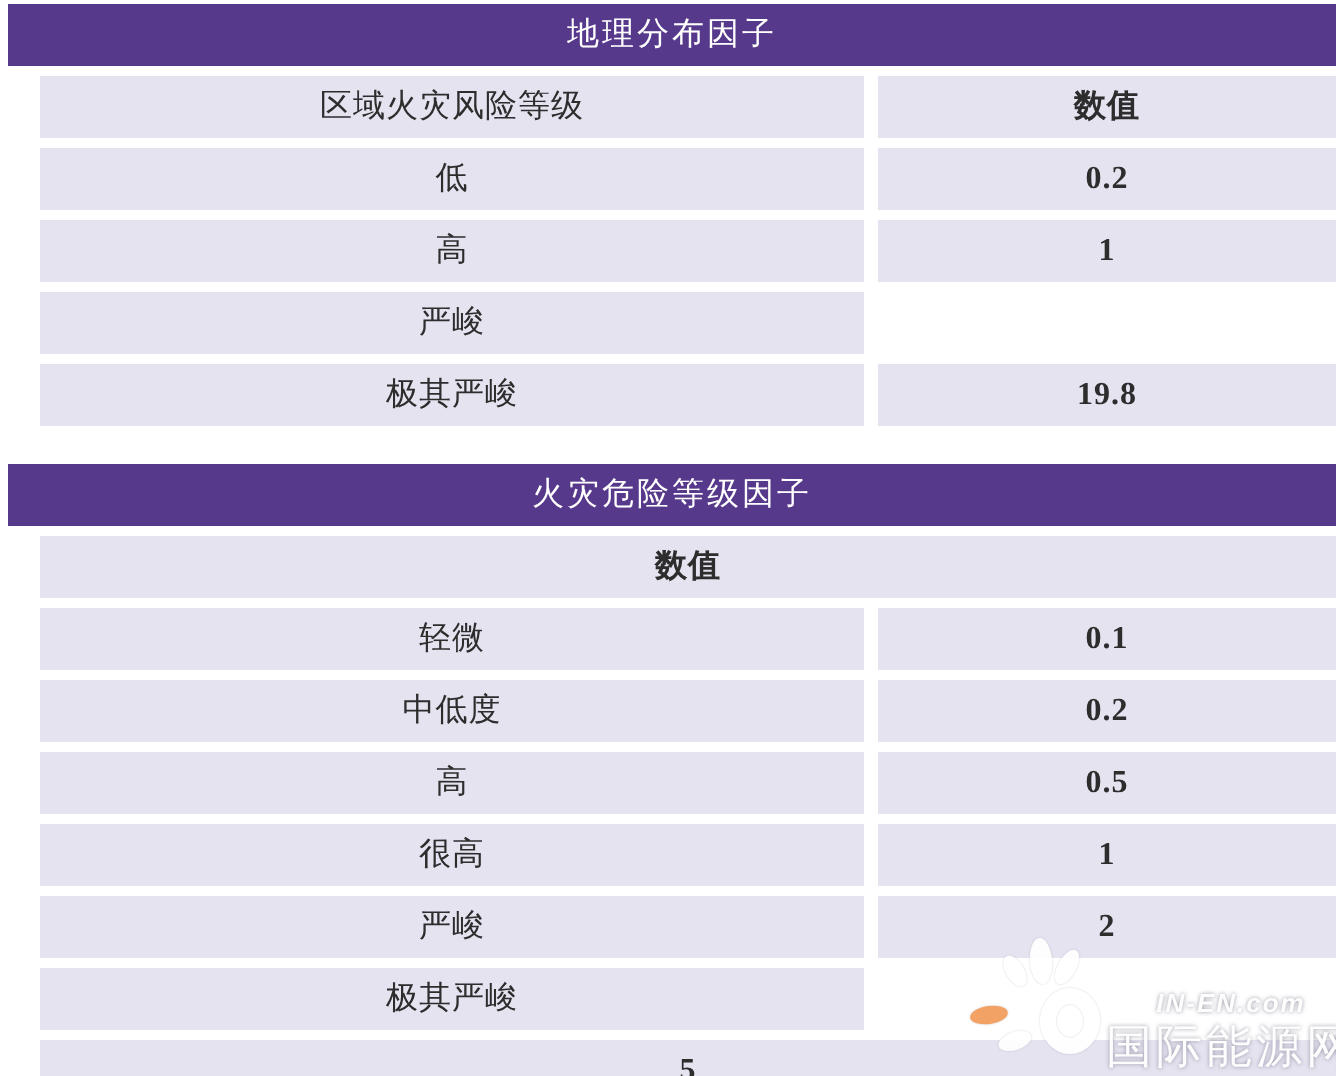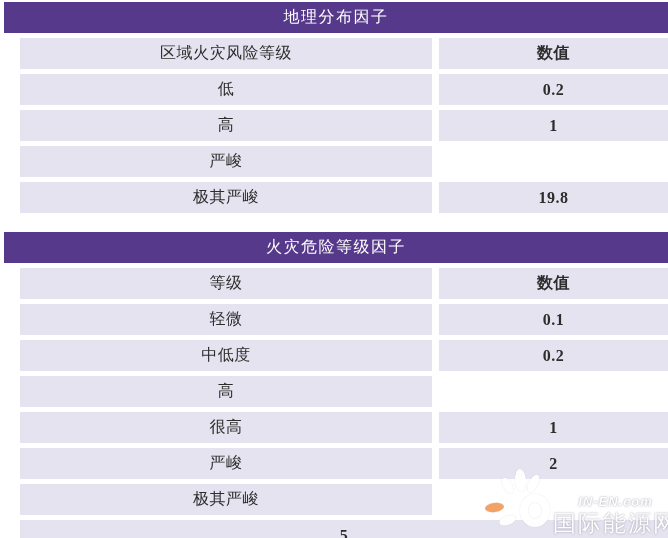--- a/index.html
+++ b/index.html
@@ -112,33 +112,33 @@
         <div class="cell c1">极其严峻</div>
         <div class="cell c2">19.8</div>
       </div>
     </section>
 
     <section class="factor-table">
       <div class="title-bar">
         <span>火灾危险等级因子</span>
       </div>
       <div class="row">
-        <div class="cell c1">等级</div>
         <div class="cell c2">数值</div>
       </div>
       <div class="row">
         <div class="cell c1">轻微</div>
         <div class="cell c2">0.1</div>
       </div>
       <div class="row">
         <div class="cell c1">中低度</div>
         <div class="cell c2">0.2</div>
       </div>
       <div class="row">
         <div class="cell c1">高</div>
+        <div class="cell c2">0.5</div>
       </div>
       <div class="row">
         <div class="cell c1">很高</div>
         <div class="cell c2">1</div>
       </div>
       <div class="row">
         <div class="cell c1">严峻</div>
         <div class="cell c2">2</div>
       </div>
       <div class="row">

